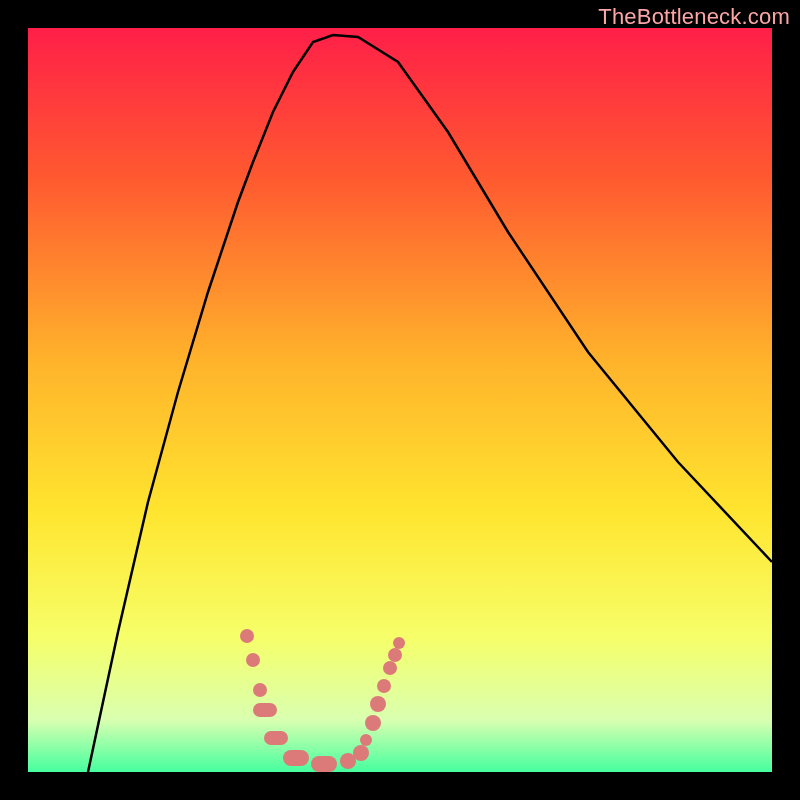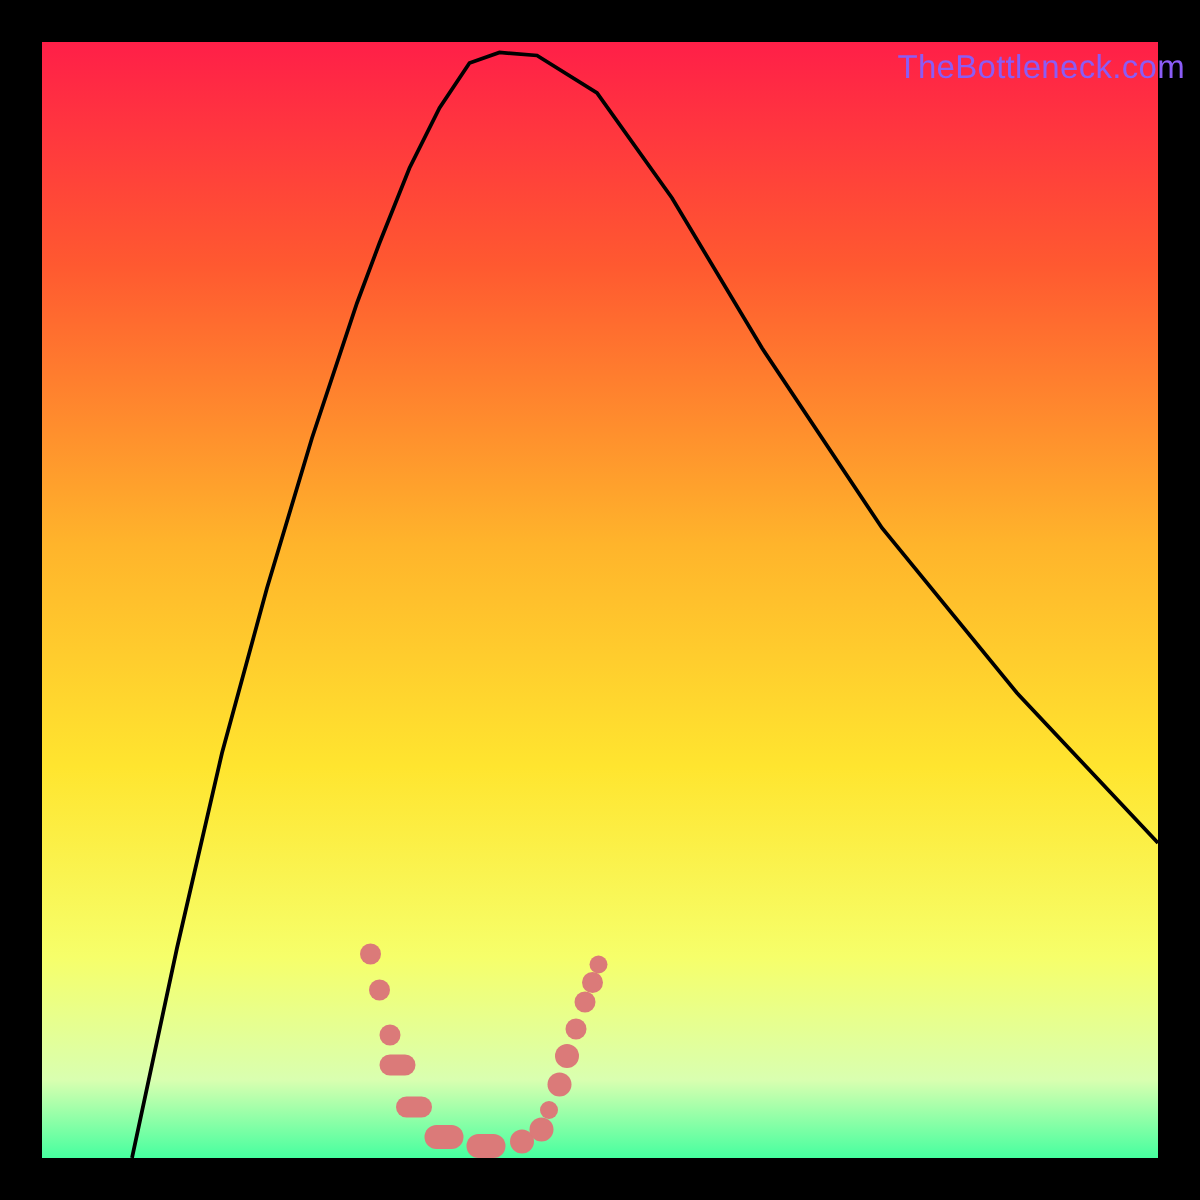--- a/index.html
+++ b/index.html
@@ -28,26 +28,25 @@
     position: absolute;
     left: 0;
     top: 0;
     width: 100%;
     height: 100%;
   }
   .watermark {
     position: absolute;
     top: 4px;
     right: 10px;
-    color: #8b5cf6;
+    color: #fca5a5;
     font-size: 22px;
     font-weight: 500;
     letter-spacing: 0.2px;
     z-index: 10;
-    margin-top: 28px;
   }
   svg.curve {
     position: absolute;
     left: 0;
     top: 0;
     width: 100%;
     height: 100%;
     z-index: 5;
   }
   .marker {

